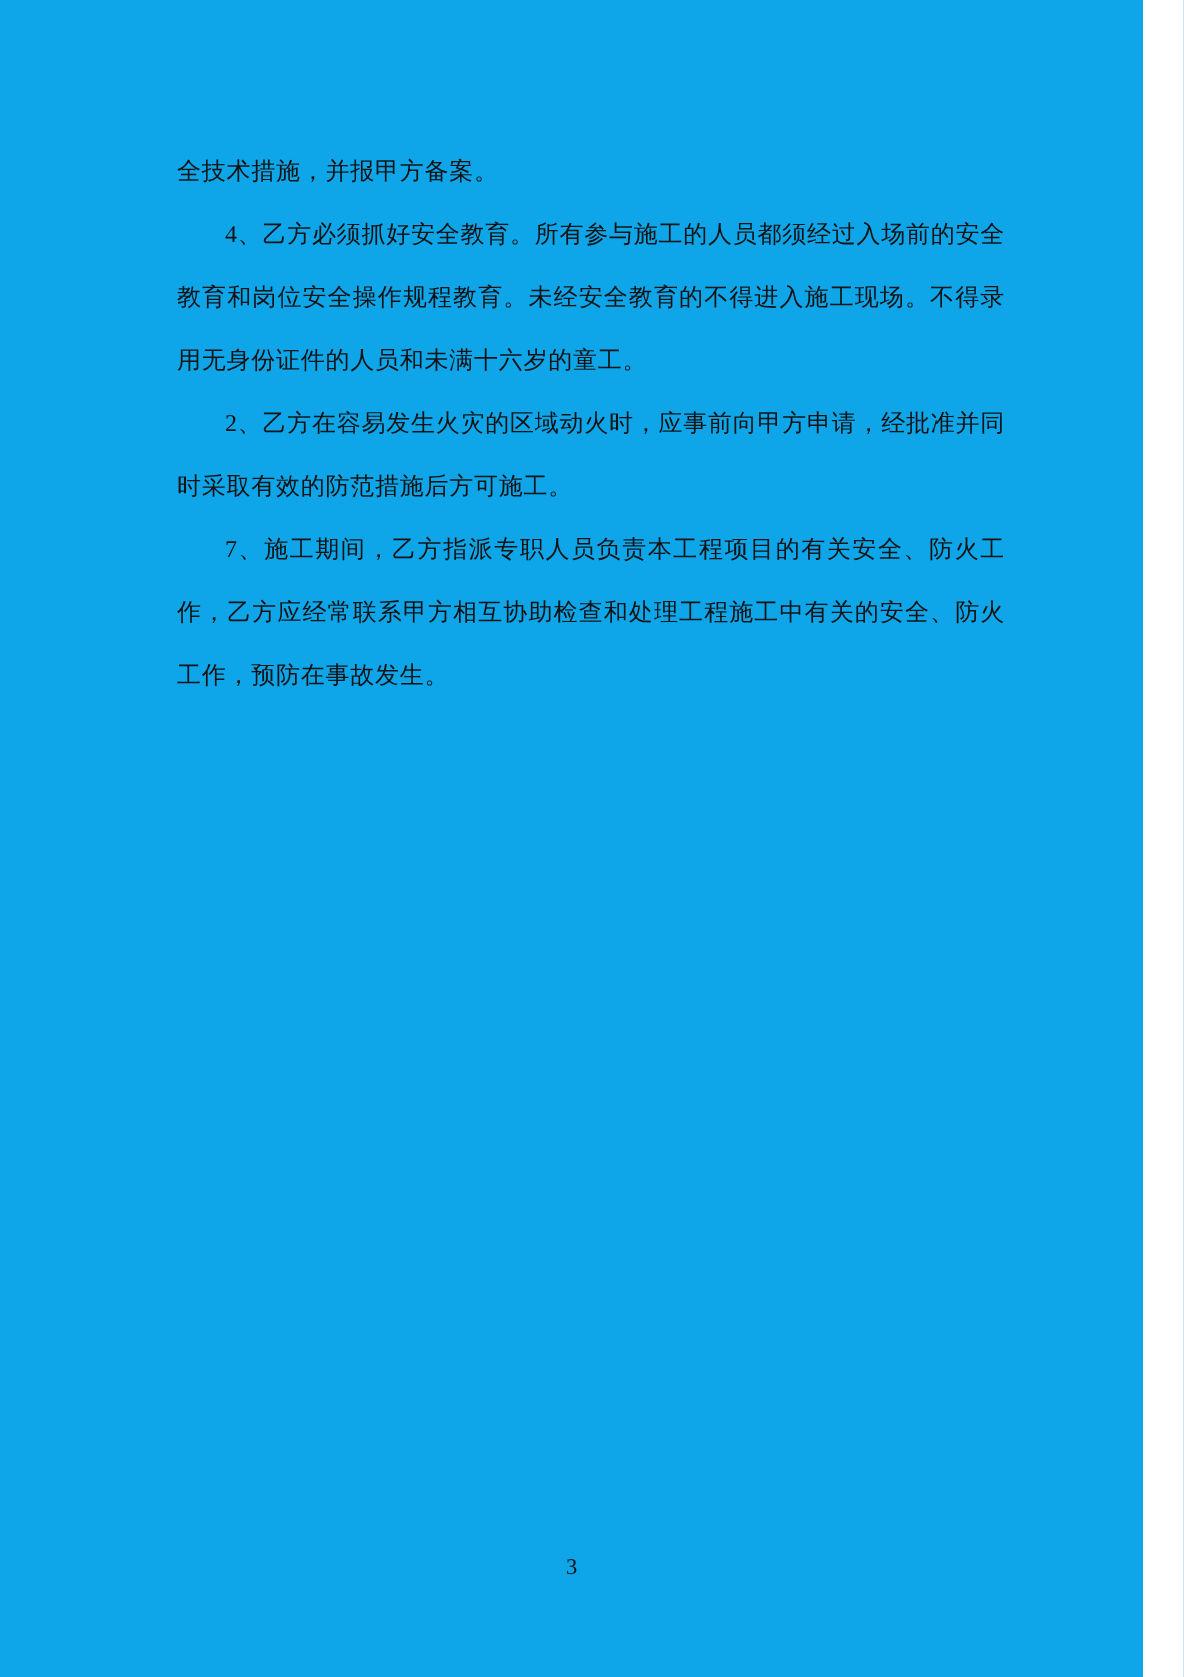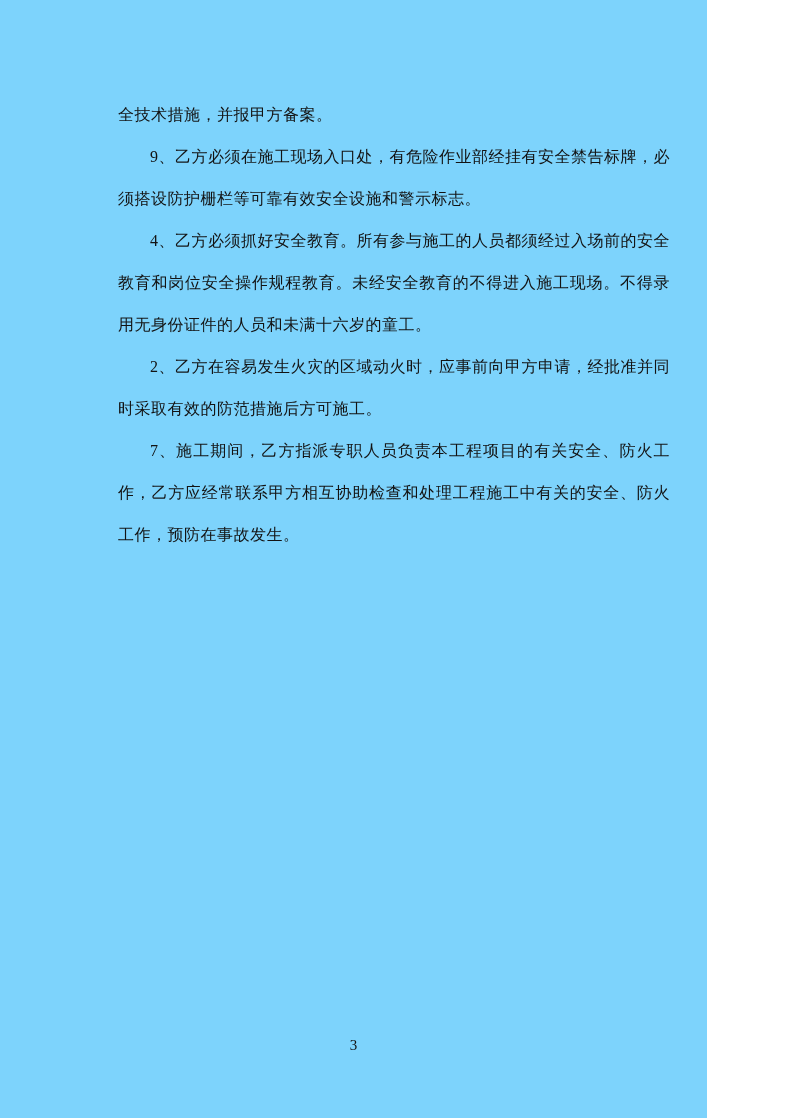--- a/index.html
+++ b/index.html
@@ -2,23 +2,23 @@
 <html><head>
 <meta charset="utf-8">
 <style>
   html, body {
     margin: 0;
     padding: 0;
     background: #ffffff;
   }
   .page {
     position: relative;
-    width: 707px;
+    width: 762px;
     height: 1118px;
-    background: #7dd3fc;
+    background: #0ea5e9;
     overflow: hidden;
     font-family: "Liberation Serif", "DejaVu Serif", serif;
     color: #131313;
   }
   .body-text {
     position: absolute;
     left: 118px;
     top: 94px;
     width: 552px;
   }
@@ -48,21 +48,20 @@
     font-size: 15px;
     color: #131313;
   }
 </style>
 </head>
 <body>
 
 <div class="page">
   <div class="body-text">
     <p class="no-indent">全技术措施，并报甲方备案。</p>
-    <p>9、乙方必须在施工现场入口处，有危险作业部经挂有安全禁告标牌，必须搭设防护栅栏等可靠有效安全设施和警示标志。</p>
     <p>4、乙方必须抓好安全教育。所有参与施工的人员都须经过入场前的安全教育和岗位安全操作规程教育。未经安全教育的不得进入施工现场。不得录用无身份证件的人员和未满十六岁的童工。</p>
     <p>2、乙方在容易发生火灾的区域动火时，应事前向甲方申请，经批准并同时采取有效的防范措施后方可施工。</p>
     <p>7、施工期间，乙方指派专职人员负责本工程项目的有关安全、防火工作，乙方应经常联系甲方相互协助检查和处理工程施工中有关的安全、防火工作，预防在事故发生。</p>
   </div>
 
   <div class="page-footer">
     <span class="page-number">3</span>
   </div>
 </div>
 

